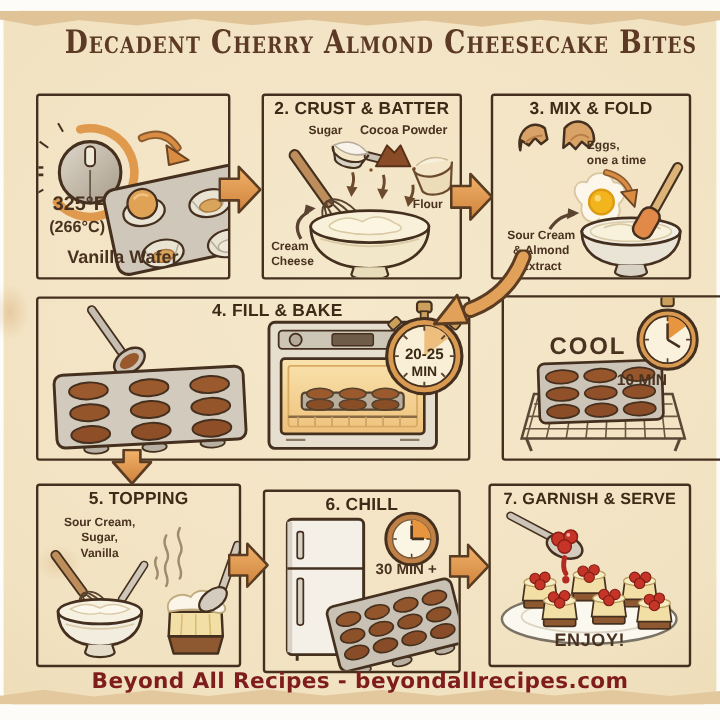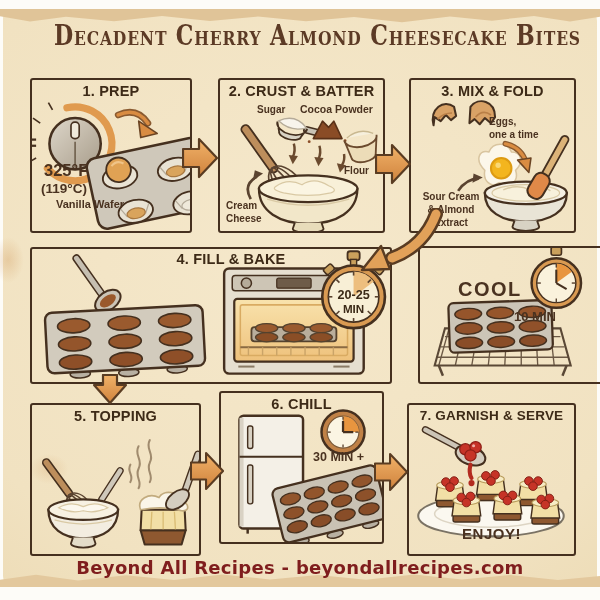--- a/index.html
+++ b/index.html
@@ -52,21 +52,20 @@
 
 <div class="paper"></div>
 <div class="deckle deckle-top"></div>
 <div class="deckle deckle-bottom"></div>
 <div class="stain" style="left:-14px;top:228px;width:44px;height:64px;background:radial-gradient(closest-side,rgba(205,145,80,.30),transparent 72%)"></div>
 <div class="stain" style="left:22px;top:448px;width:54px;height:42px;background:radial-gradient(closest-side,rgba(205,145,80,.22),transparent 72%)"></div>
 
 <div class="title">Decadent Cherry Almond Cheesecake Bites</div>
 
 <div class="panel" style="left:30px;top:78px;width:158px;height:151px;">
-  <div class="ptitle">1. PREP</div>
   <svg class="art" viewBox="0 0 154 147">
     <g transform="translate(42,62)">
       <path d="M -8,-35 A 36,36 0 1 1 -27,24" fill="none" stroke="#e09a4e" stroke-width="7" stroke-linecap="round"></path>
       <line x1="-34" y1="-20" x2="-41" y2="-25" stroke="#45301f" stroke-width="1.6"></line>
       <line x1="-38" y1="14" x2="-45" y2="18" stroke="#45301f" stroke-width="1.6"></line>
       <line x1="-22" y1="-33" x2="-26" y2="-40" stroke="#45301f" stroke-width="1.6"></line>
       <line x1="-45" y1="-4" x2="-38" y2="-4" stroke="#45301f" stroke-width="2.2"></line>
       <line x1="-45" y1="2" x2="-38" y2="2" stroke="#45301f" stroke-width="2.2"></line>
       <circle r="25" fill="url(#kg)" stroke="#45301f" stroke-width="2.5"></circle>
       <line x1="0" y1="-2" x2="0" y2="23" stroke="#6b5b48" stroke-width="1.5"></line>
@@ -98,22 +97,22 @@
       </g>
       <g transform="translate(38,26)">
         <ellipse rx="17" ry="11" fill="#e9e3d4" stroke="#45301f" stroke-width="1.8"></ellipse>
         <line x1="-14" y1="-5" x2="-9" y2="4" stroke="#b5ab99" stroke-width="1.2"></line>
         <line x1="14" y1="-5" x2="9" y2="4" stroke="#b5ab99" stroke-width="1.2"></line>
         <ellipse cy="2" rx="9" ry="5" fill="#efe9da" stroke="#b5ab99" stroke-width="1.2"></ellipse>
       </g>
     </g>
   </svg>
   <div class="lbl" style="left:12px;top:84px;font-size:16.5px;">325°F</div>
-  <div class="lbl" style="left:9px;top:102px;font-size:13.5px;">(119°C)</div>
-  <div class="lbl" style="left:24px;top:118px;font-size:11px;">Vanilla Wafer</div>
+  <div class="lbl" style="left:9px;top:102px;font-size:13.5px;">(266°C)</div>
+  <div class="lbl" style="left:24px;top:128px;font-size:15px;">Vanilla Wafer</div>
 </div>
 
 <div class="panel" style="left:218px;top:78px;width:163px;height:151px;">
   <div class="ptitle">2. CRUST &amp; BATTER</div>
   <svg class="art" viewBox="0 0 159 147">
     <g>
       <line x1="25" y1="48" x2="52" y2="86" stroke="#45301f" stroke-width="10" stroke-linecap="round"></line>
       <line x1="25" y1="48" x2="52" y2="86" stroke="#bd8e5c" stroke-width="6.5" stroke-linecap="round"></line>
       <g transform="translate(56,92) rotate(52)" fill="none" stroke="#5a4330" stroke-width="1.6">
         <ellipse cx="16" rx="24" ry="4"></ellipse>
@@ -384,23 +383,26 @@
       <path d="M -22,-4 C -26,-14 -14,-21 -4,-16 C 0,-24 16,-22 18,-12 C 26,-10 26,-2 18,-3 Q 0,-8 -22,-4 Z" fill="#faf5e8" stroke="#c2ab7e" stroke-width="1.6"></path>
       <g>
         <line x1="34" y1="-58" x2="22" y2="-24" stroke="#45301f" stroke-width="7.5" stroke-linecap="round"></line>
         <line x1="34" y1="-58" x2="22" y2="-24" stroke="#cfc8ba" stroke-width="4.8" stroke-linecap="round"></line>
         <g transform="translate(14,-14) rotate(-38)">
           <ellipse rx="13" ry="7.5" fill="#d4cdbf" stroke="#45301f" stroke-width="1.8"></ellipse>
         </g>
       </g>
     </g>
   </svg>
-</div>
-
-<div class="panel" style="left:219px;top:391px;width:161px;height:149px;">
+  <div class="lbl ctr" style="left:8px;top:24px;width:86px;">Sour Cream,
+Sugar,
+Vanilla</div>
+</div>
+
+<div class="panel" style="left:219px;top:408px;width:161px;height:149px;">
   <div class="ptitle">6. CHILL</div>
   <svg class="art" viewBox="0 0 157 145">
     <g transform="translate(18,22)">
       <rect x="0" y="0" width="62" height="110" rx="4" fill="#f4f0e7" stroke="#45301f" stroke-width="2.4"></rect>
       <path d="M 2,2 L 2,108" stroke="#d9d2c4" stroke-width="4"></path>
       <line x1="0" y1="40" x2="62" y2="40" stroke="#45301f" stroke-width="2"></line>
       <rect x="8" y="10" width="5" height="22" rx="2" fill="#d9d2c4" stroke="#45301f" stroke-width="1.4"></rect>
       <rect x="8" y="48" width="5" height="38" rx="2" fill="#d9d2c4" stroke="#45301f" stroke-width="1.4"></rect>
       <line x1="8" y1="110" x2="8" y2="115" stroke="#45301f" stroke-width="2.4"></line>
       <line x1="54" y1="110" x2="54" y2="115" stroke="#45301f" stroke-width="2.4"></line>

